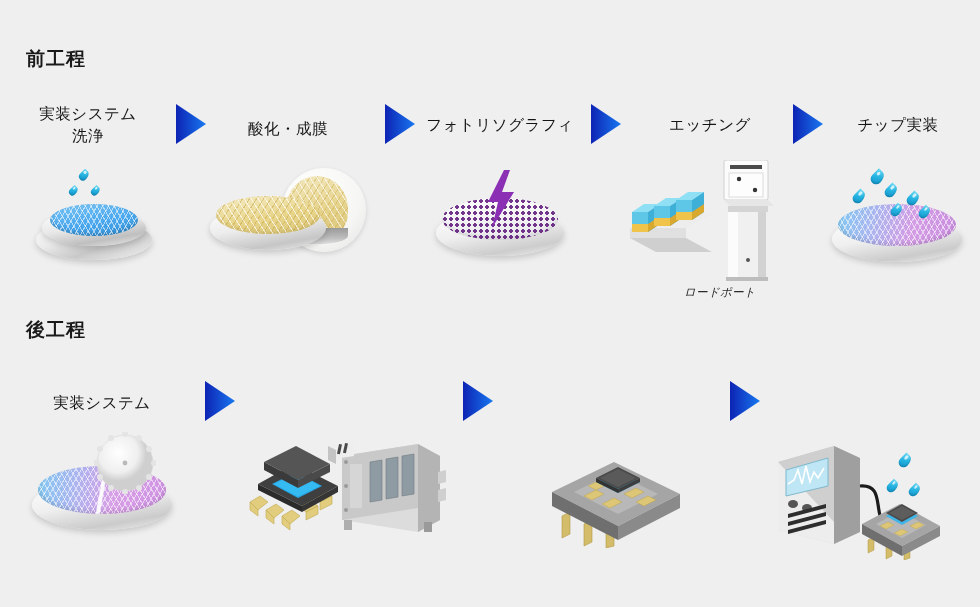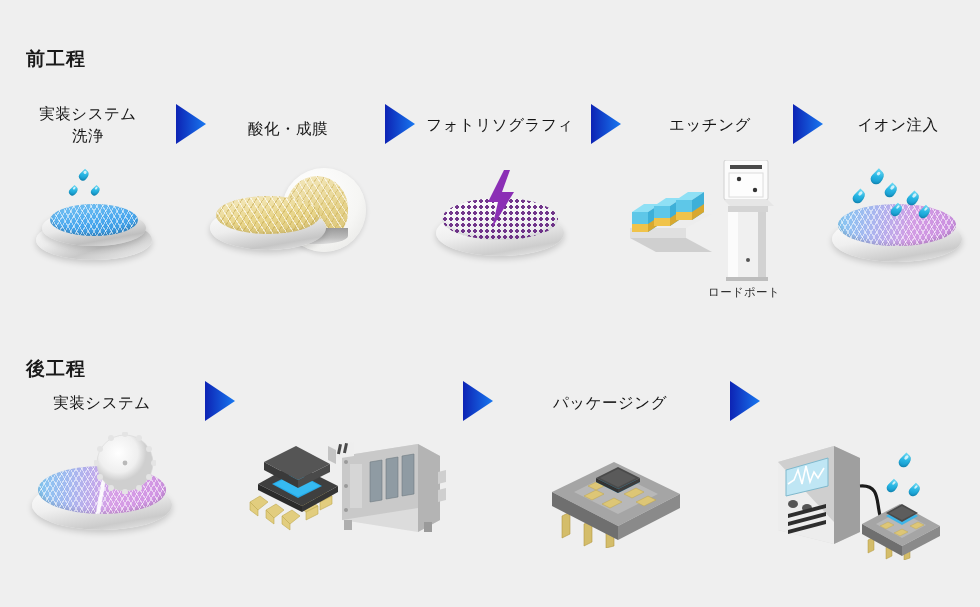--- a/index.html
+++ b/index.html
@@ -13,40 +13,41 @@
 
   .section-title {
     position: absolute;
     font-size: 19px;
     font-weight: bold;
     color: #1a1a1a;
     letter-spacing: 1px;
     white-space: nowrap;
   }
   #title-front { left: 26px; top: 46px; }
-  #title-back  { left: 26px; top: 356px; }
+  #title-back  { left: 26px; top: 317px; }
 
   .step-label {
     position: absolute;
     font-size: 15.5px;
     color: #141414;
     text-align: center;
     line-height: 1.45;
     white-space: pre-line;
     letter-spacing: .5px;
   }
 
   .caption {
     position: absolute;
     font-size: 11.5px;
     color: #2a2a2a;
-    text-align: right;
+    text-align: center;
     line-height: 1.4;
     white-space: pre-line;
     letter-spacing: .3px;
+    font-style: italic;
   }
 
   .arrow { position: absolute; }
 
   .art { position: absolute; }
 
   
   .pedestal {
     position: absolute;
     border-radius: 50%;
@@ -89,21 +90,21 @@
 
 <div id="root">
 
   <div class="section-title" id="title-front">前工程</div>
 
   <div class="step-label" style="left:8px; top:103px; width:160px;">実装システム
 洗浄</div>
   <div class="step-label" style="left:208px; top:118px; width:160px;">酸化・成膜</div>
   <div class="step-label" style="left:410px; top:114px; width:180px;">フォトリソグラフィ</div>
   <div class="step-label" style="left:630px; top:114px; width:160px;font-family:Liberation Serif, serif;">エッチング</div>
-  <div class="step-label" style="left:818px; top:114px; width:160px;">イオン注入</div>
+  <div class="step-label" style="left:818px; top:114px; width:160px;">チップ実装</div>
 
   <div class="arrow" style="left:176px; top:104px;">
     <svg width="30" height="40" viewBox="0 0 30 40">
       <defs>
           <linearGradient id="ag1" x1="0" y1="0" x2="1" y2="0">
         <stop offset="0%" stop-color="#0d23b4"></stop>
             <stop offset="100%" stop-color="#1878f0"></stop>
       </linearGradient>
         </defs>
       <polygon points="0,0 30,20 0,40" fill="url(#ag1)"></polygon>
@@ -253,21 +254,20 @@
     <div class="droplet tip" style="left:44px; top:4px; width:11px; height:15px;"></div>
     <div class="droplet tip" style="left:58px; top:18px; width:10px; height:14px;"></div>
     <div class="droplet tip" style="left:64px; top:38px; width:9px; height:13px;"></div>
     <div class="droplet tip" style="left:80px; top:26px; width:10px; height:14px;"></div>
     <div class="droplet tip" style="left:92px; top:40px; width:9px; height:13px;"></div>
   </div>
 
   <div class="section-title" id="title-back">後工程</div>
 
   <div class="step-label" style="left:22px; top:392px; width:160px;">実装システム</div>
-  <div class="step-label" style="left:520px; top:392px; width:180px;">パッケージング</div>
 
   <div class="arrow" style="left:205px; top:381px;">
     <svg width="30" height="40" viewBox="0 0 30 40">
       <defs>
           <linearGradient id="ag5" x1="0" y1="0" x2="1" y2="0">
         <stop offset="0%" stop-color="#0d23b4"></stop>
             <stop offset="100%" stop-color="#1878f0"></stop>
       </linearGradient>
         </defs>
       <polygon points="0,0 30,20 0,40" fill="url(#ag5)"></polygon>

